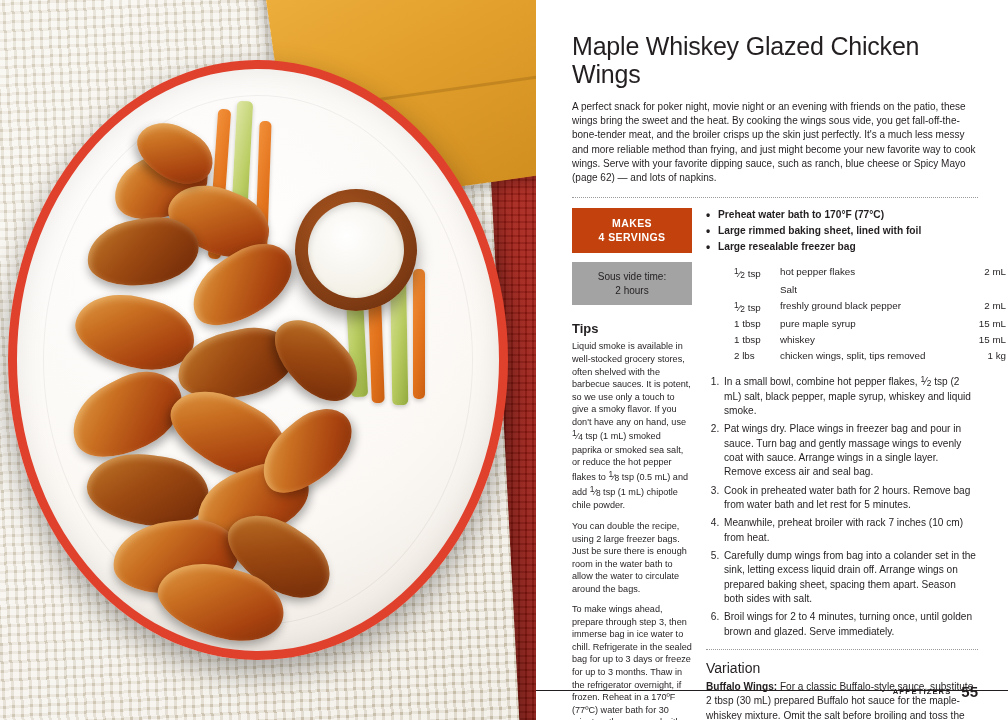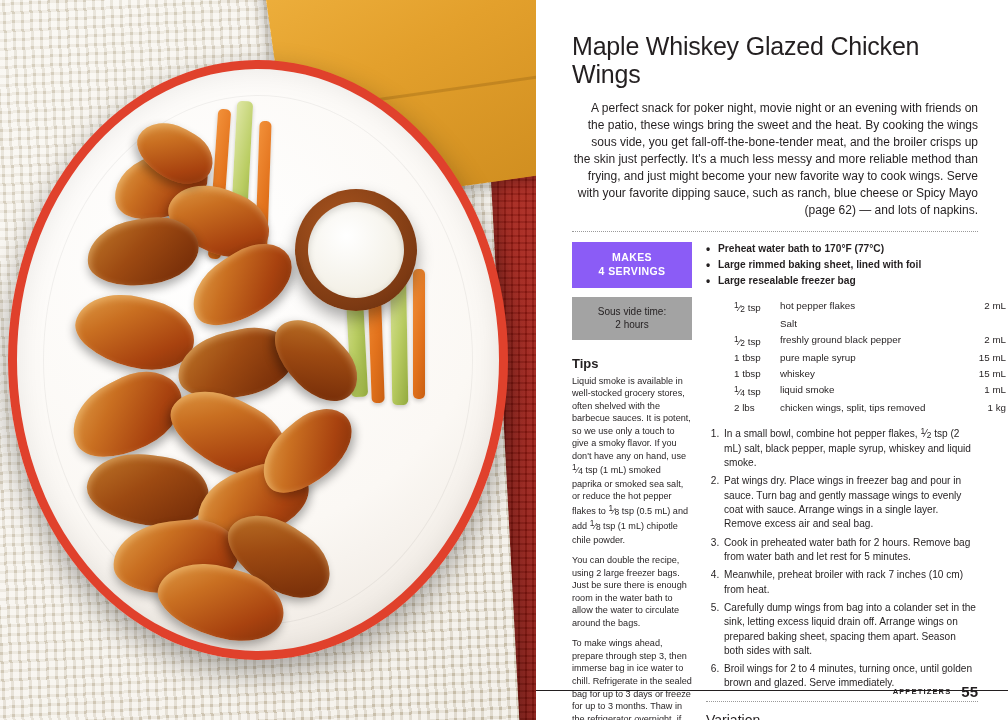--- a/index.html
+++ b/index.html
@@ -127,40 +127,39 @@
   }
   h1.recipe-title {
     font-size: 25px;
     line-height: 1.12;
     font-weight: 400;
     margin: 6px 0 12px 0;
     letter-spacing: -0.2px;
     color: #231f20;
   }
   .intro {
-    font-size: 12px;
+    font-size: 10px;
     line-height: 1.42;
     margin: 0 0 12px 0;
     color: #231f20;
-    text-align: right;
   }
   .rule {
     border: 0;
     border-top: 1px dotted #9a9a9a;
     margin: 0 0 10px 0;
   }
   .cols {
     display: flex;
     gap: 14px;
   }
   .col-left { width: 120px; flex: 0 0 120px; }
   .col-right { flex: 1; }
 
   .makes-box {
-    background: #8b5cf6;
+    background: #c2410c;
     color: #fff;
     text-align: center;
     padding: 9px 4px;
     font-size: 10.5px;
     font-weight: bold;
     line-height: 1.3;
     letter-spacing: 0.4px;
   }
   .sousvide-box {
     background: #a3a3a3;
@@ -365,25 +364,20 @@
               <td class="amount">1 tbsp</td>
               <td class="item">pure maple syrup</td>
               <td class="metric">15 mL</td>
             </tr>
             <tr>
               <td class="amount">1 tbsp</td>
               <td class="item">whiskey</td>
               <td class="metric">15 mL</td>
             </tr>
             <tr>
-              <td class="amount"><span class="frac">1</span>⁄<span class="frac-den">4</span> tsp</td>
-              <td class="item">liquid smoke</td>
-              <td class="metric">1 mL</td>
-            </tr>
-            <tr>
               <td class="amount">2 lbs</td>
               <td class="item">chicken wings, split, tips removed</td>
               <td class="metric">1 kg</td>
             </tr>
           </tbody>
         </table>
 
         <ol class="steps">
           <li>In a small bowl, combine hot pepper flakes, <span class="frac">1</span>⁄<span class="frac-den">2</span> tsp (2 mL) salt, black pepper, maple syrup, whiskey and liquid smoke.</li>
           <li>Pat wings dry. Place wings in freezer bag and pour in sauce. Turn bag and gently massage wings to evenly coat with sauce. Arrange wings in a single layer. Remove excess air and seal bag.</li>

